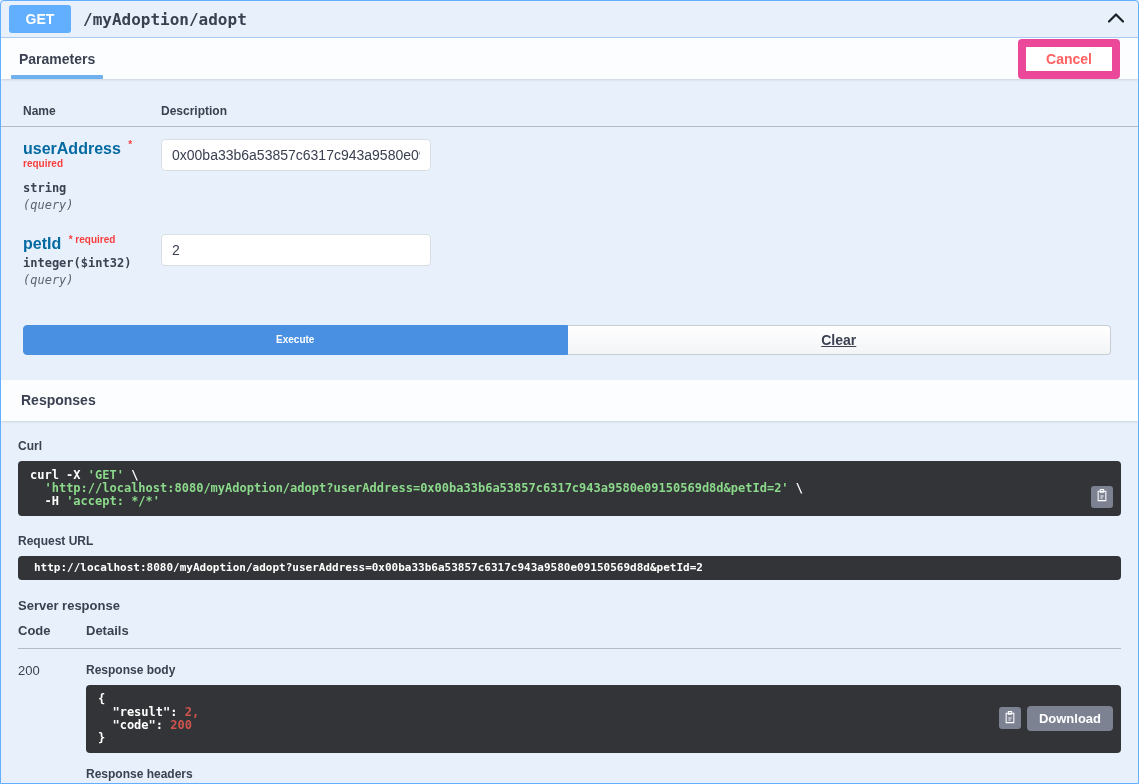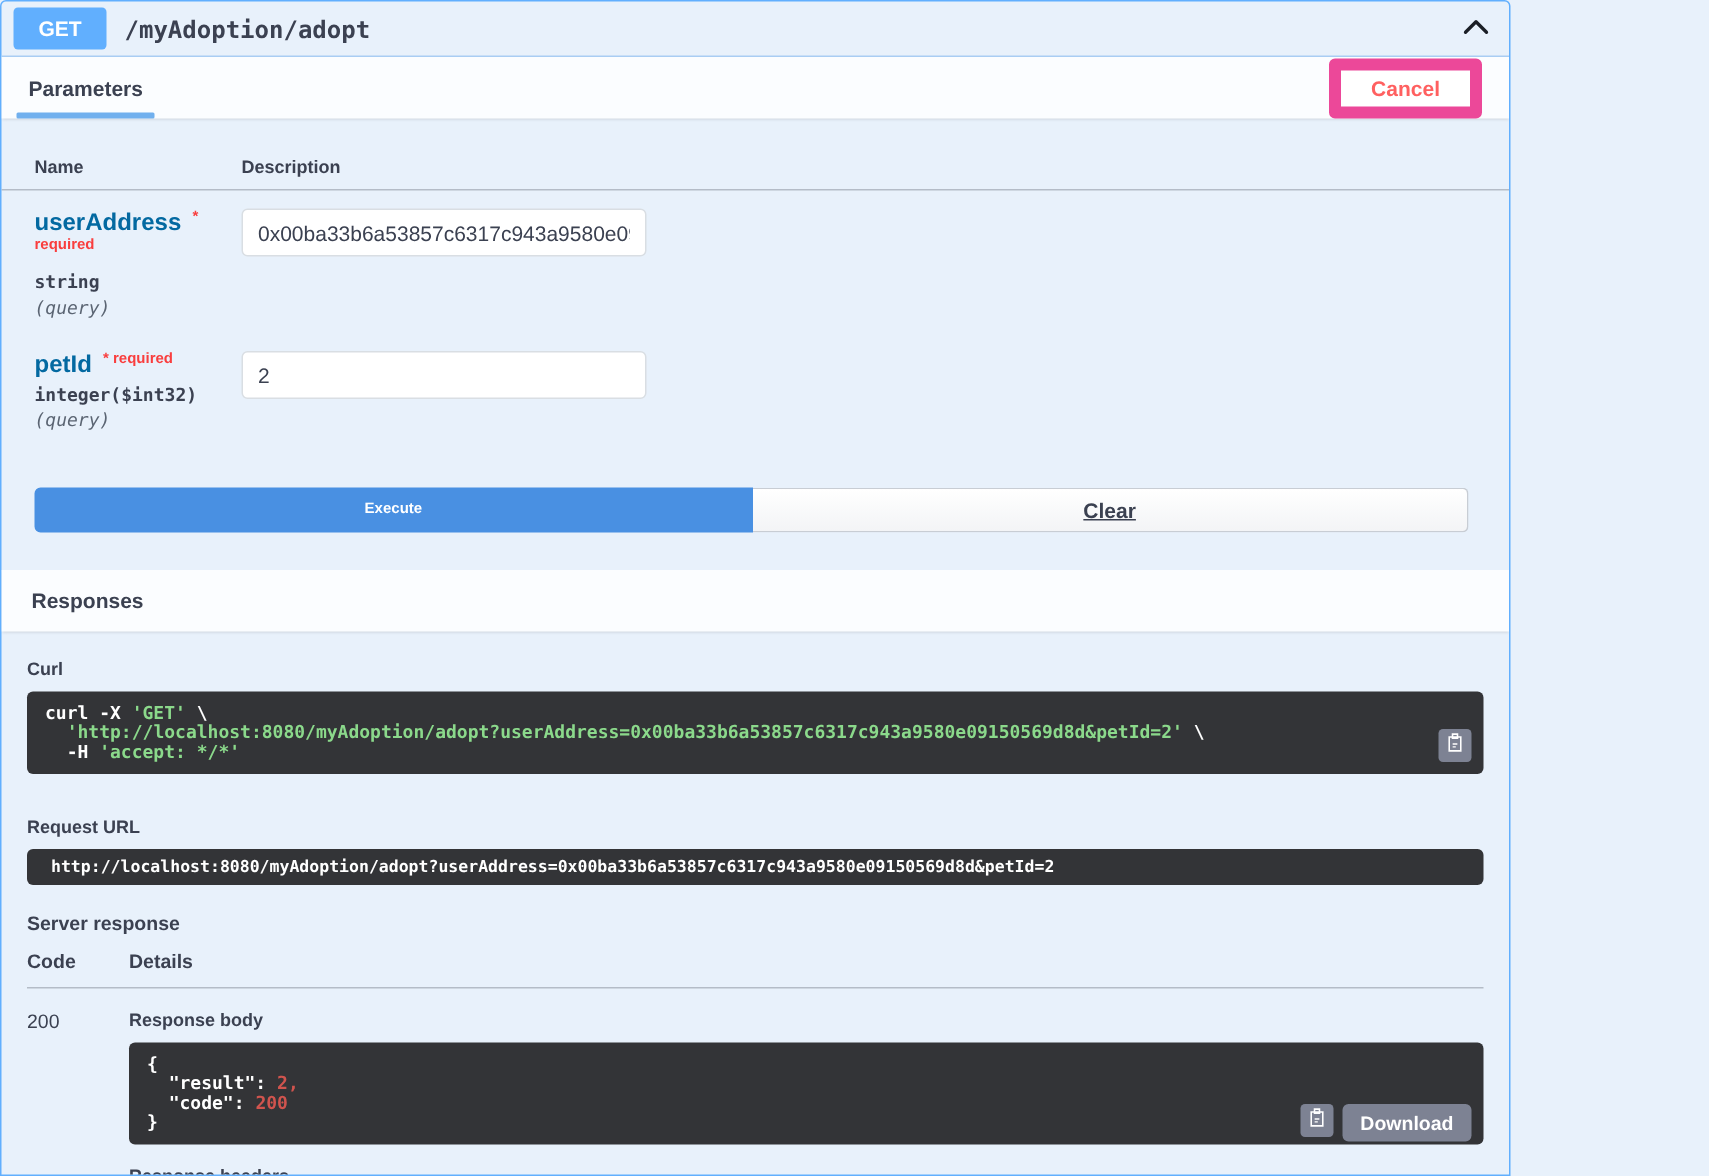--- a/index.html
+++ b/index.html
@@ -4,21 +4,21 @@
 <style>
   * { box-sizing: border-box; }
   html,body { margin:0; padding:0; }
   body {
     width:1139px; height:784px; overflow:hidden;
     font-family:"Liberation Sans", sans-serif;
     color:#3b4151;
     background:#e8f1fb;
   }
   .opblock {
-    width:1007px; height:784px;
+    width:1139px; height:784px;
     border:1px solid #61affe;
     border-radius:4px 4px 0 0;
     background:#e8f1fb;
     overflow:hidden;
   }
 
   
   .summary {
     display:flex; align-items:center;
     height:37px; padding:0 10px 0 8px;
@@ -135,21 +135,21 @@
   }
   .server-response-label { font-size:13px; font-weight:bold; margin:18px 0 10px 0; }
   .code-table-head {
     display:grid; grid-template-columns:68px 1fr;
     font-size:13px; font-weight:bold;
     padding-bottom:10px; border-bottom:1px solid rgba(59,65,81,.3);
   }
   .code-row { display:grid; grid-template-columns:68px 1fr; padding-top:14px; }
   .code-cell { font-size:13px; }
   .body-block { padding:8px 12px; font-size:12px; line-height:13px; margin-bottom:12px; min-height:58px; }
-  .body-actions { position:absolute; right:8px; bottom:2px; display:flex; gap:6px; align-items:flex-start; }
+  .body-actions { position:absolute; right:8px; bottom:22px; display:flex; gap:6px; align-items:center; }
   .download-btn {
     background:#7d8293; color:#fff; border:none; border-radius:4px;
     font-weight:bold; font-size:13px; padding:5px 12px; cursor:pointer;
     font-family:"Liberation Sans", sans-serif;
   }
 </style>
 </head>
 <body>
 
 <div class="opblock">
@@ -228,21 +228,21 @@
         <button class="copy-btn">
         <span>
           <svg width="14" height="14" viewBox="0 0 16 16">
               <path fill="#ffffff" d="M5.5 1h5v2.2H13V15H3V3.2h2.5V1zm1.2 1.2v1h2.6v-1H6.7zM4.2 4.4V13.8h7.6V4.4h-1.3v1H5.5v-1H4.2z"></path>
               <path fill="#ffffff" d="M6.2 8.6h3.6v1.1H6.2zM6.2 10.8h2.4v1.1H6.2z"></path>
             </svg>
         </span>
       </button>
     </div>
 
-    <div class="block-label" style="margin-top:28px">Request URL</div>
+    <div class="block-label" style="margin-top:18px">Request URL</div>
     <div class="dark-block url-block">http://localhost:8080/myAdoption/adopt?userAddress=0x00ba33b6a53857c6317c943a9580e09150569d8d&amp;petId=2</div>
 
     <div class="server-response-label">Server response</div>
 
     <div class="code-table-head">
       <span>Code</span>
       <span>Details</span>
     </div>
 
     <div class="code-row">

